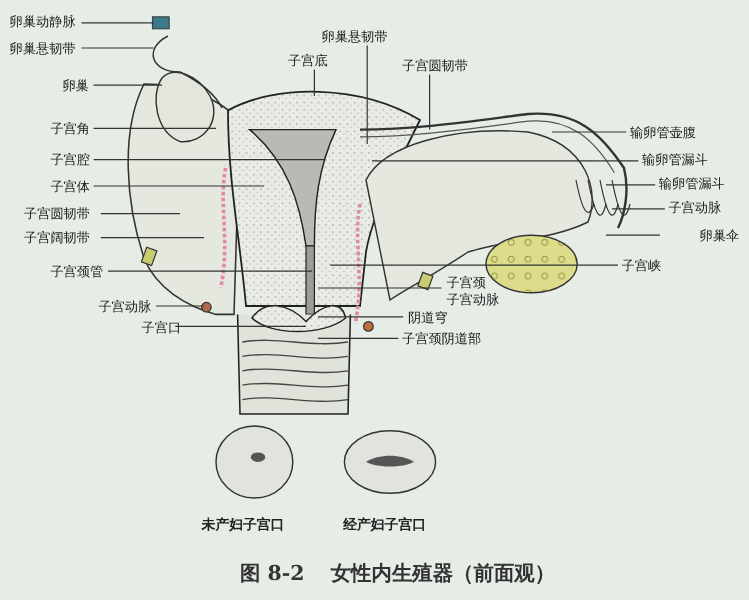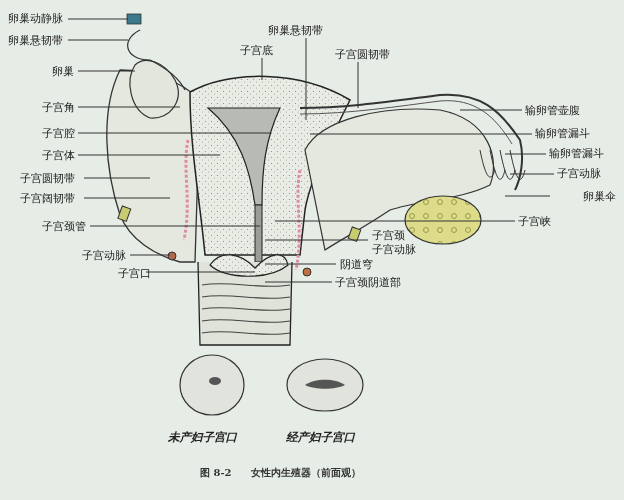--- a/index.html
+++ b/index.html
@@ -13,24 +13,24 @@
   .lbl {
     position: absolute;
     font-size: 11px;
     line-height: 13px;
     color: #1a1a1a;
     white-space: nowrap;
     font-weight: normal;
   }
   .caption {
     position: absolute; left: 200px; top: 466px;
-    font-size: 10px; color: #333; white-space: nowrap; font-weight: bold;
+    font-size: 17px; color: #333; white-space: nowrap; font-weight: bold;
   }
   .caption .num { margin-right: 16px; }
-  .sub { position: absolute; font-size: 11.5px; color: #222; font-weight: bold; white-space: nowrap; font-style: italic; }
+  .sub { position: absolute; font-size: 11.5px; color: #222; font-weight: bold; white-space: nowrap; }
 </style>
 </head>
 <body>
 
 <svg class="canvas" viewBox="0 0 624 500" xmlns="http://www.w3.org/2000/svg">
   <defs>
     <pattern id="dots" width="6" height="6" patternUnits="userSpaceOnUse">
       <rect width="6" height="6" fill="#e9ece4"></rect>
       <circle cx="1.5" cy="1.5" r="0.6" fill="#8a8a80"></circle>
       <circle cx="4.5" cy="4" r="0.5" fill="#9a9a90"></circle>

